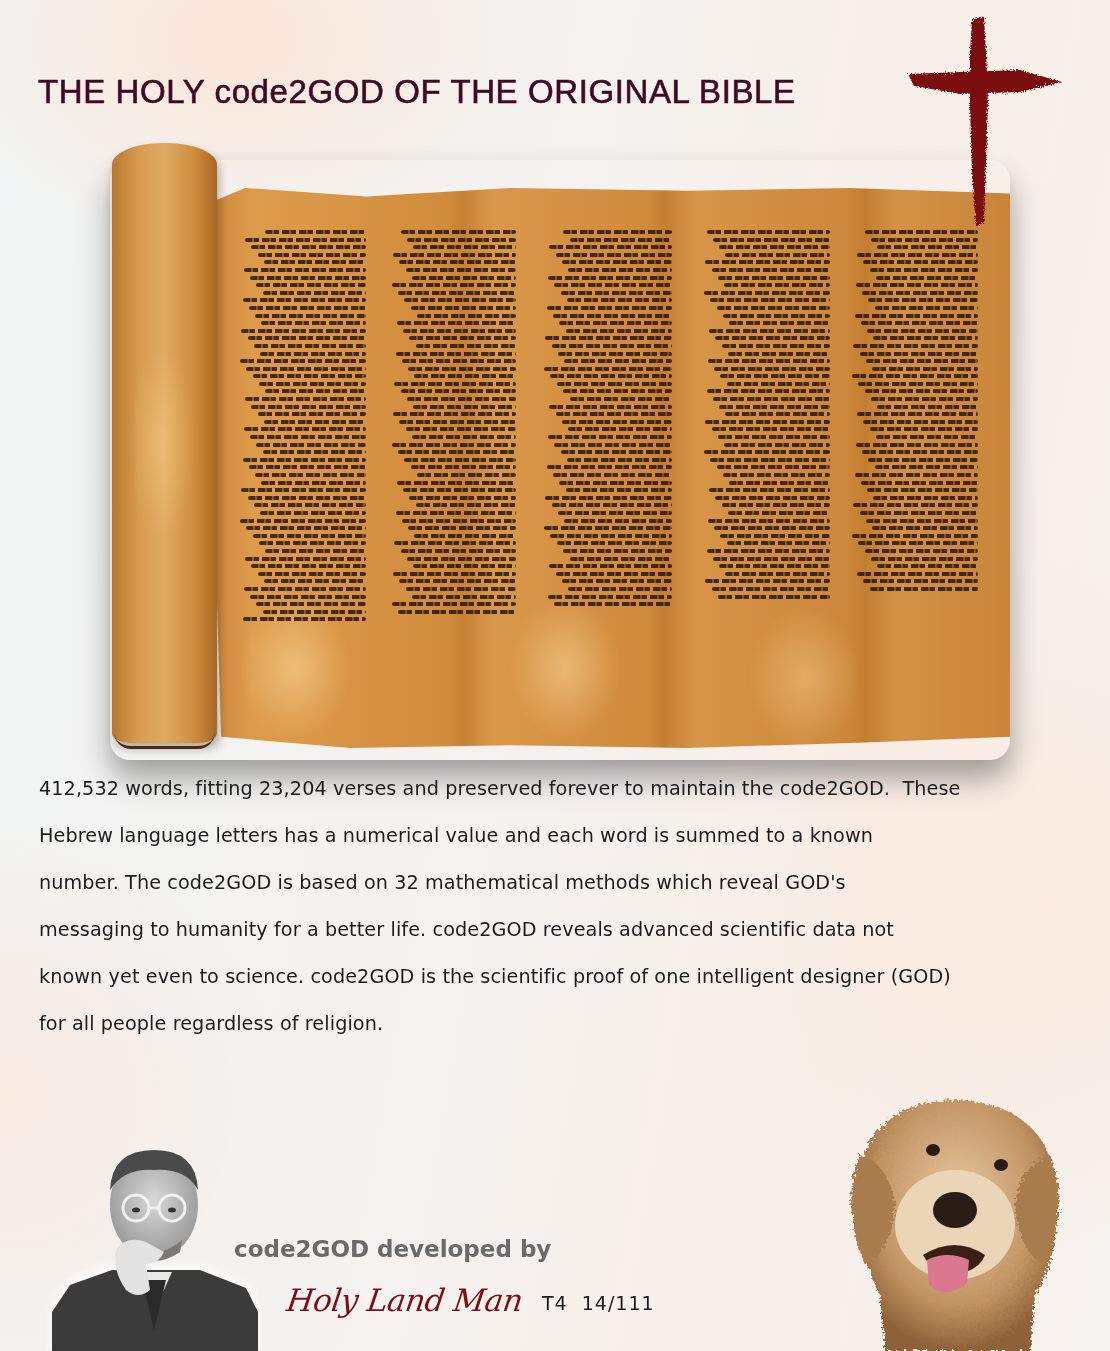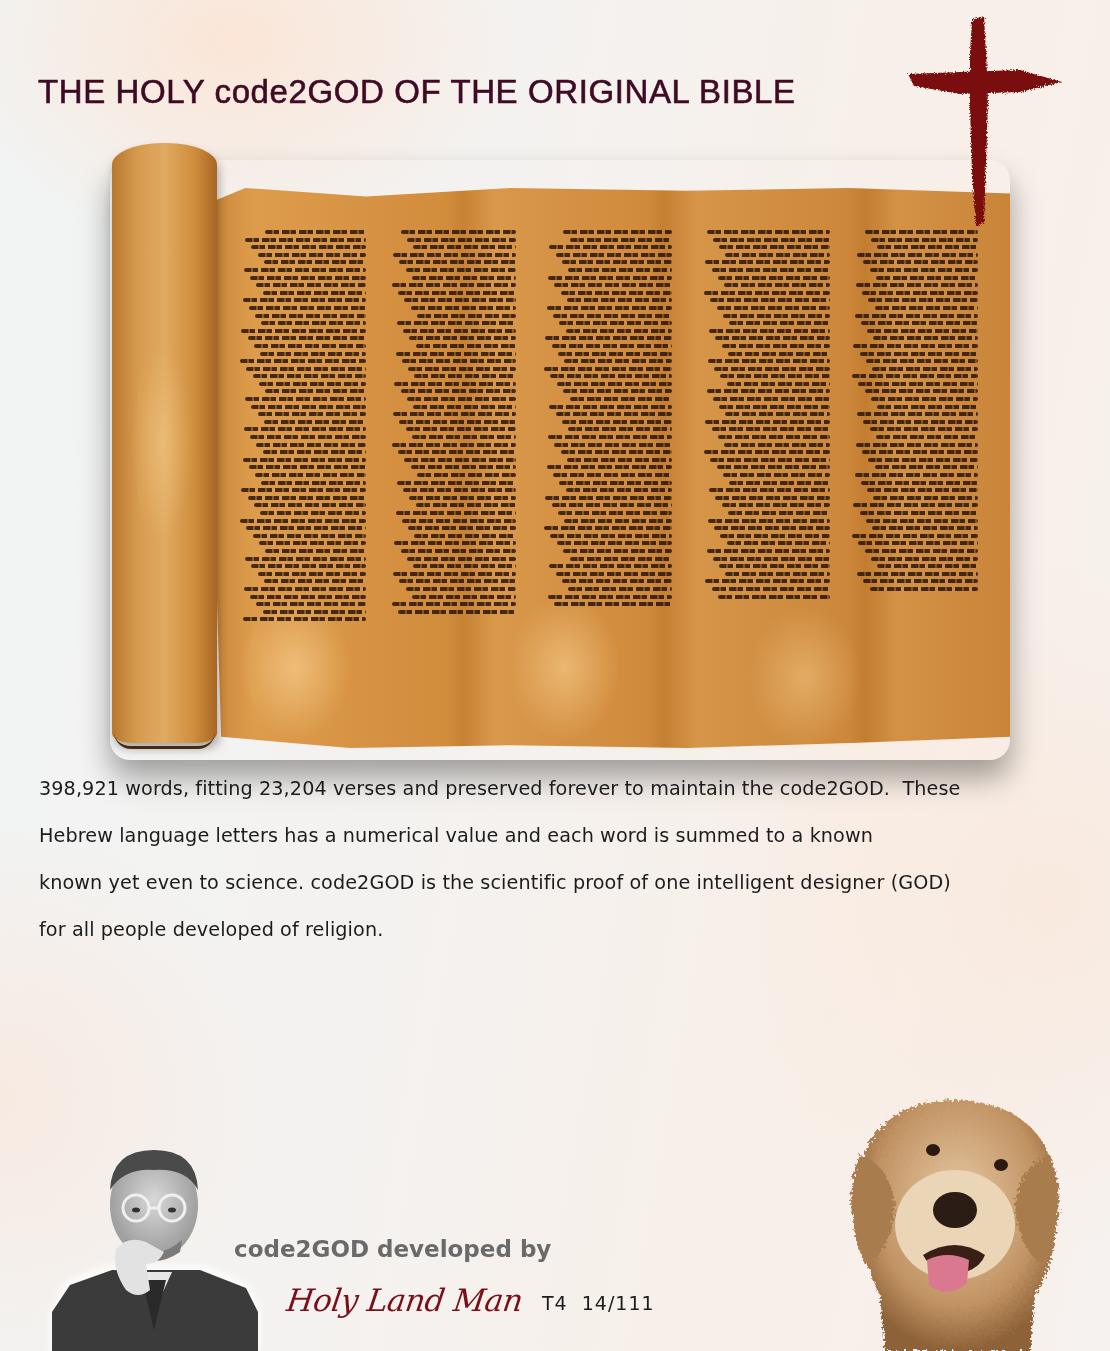--- a/index.html
+++ b/index.html
@@ -364,24 +364,26 @@
       <feDisplacementMap in="SourceGraphic" in2="n" scale="5"></feDisplacementMap>
     </filter>
   </defs>
   <g fill="#7a0c10" filter="url(#rough)">
     <path d="M72 8 L84 4 L86 40 L88 90 L86 150 L84 210 L76 215 L72 160 L70 95 L70 40 Z"></path>
     <path d="M8 62 L60 60 L120 58 L162 70 L120 80 L60 82 L14 74 Z"></path>
   </g>
 </svg>
 
 <div class="body-text">
-  <span class="line">398,921 words, fitting 23,204 verses and preserved forever to maintain the code2GOD.  These</span>
+  <span class="line">412,532 words, fitting 23,204 verses and preserved forever to maintain the code2GOD.  These</span>
   <span class="line">Hebrew language letters has a numerical value and each word is summed to a known</span>
+  <span class="line">number. The code2GOD is based on 32 mathematical methods which reveal GOD's</span>
+  <span class="line">messaging to humanity for a better life. code2GOD reveals advanced scientific data not</span>
   <span class="line">known yet even to science. code2GOD is the scientific proof of one intelligent designer (GOD)</span>
-  <span class="line">for all people developed of religion.</span>
+  <span class="line">for all people regardless of religion.</span>
 </div>
 
 <svg class="portrait" viewBox="0 0 216 211">
   <defs>
     <radialGradient id="face" cx="50%" cy="45%" r="55%">
       <stop offset="0%" stop-color="#d8d8d8"></stop>
         <stop offset="100%" stop-color="#9a9a9a"></stop>
     </radialGradient>
     <filter id="glow">
         <feGaussianBlur stdDeviation="3"></feGaussianBlur>

